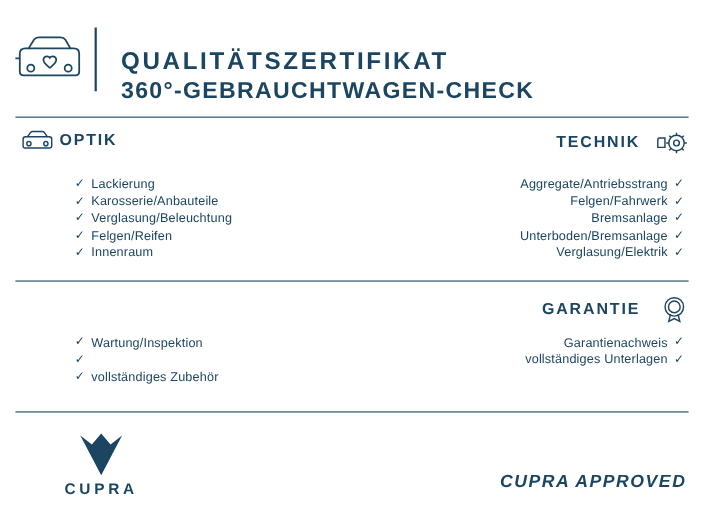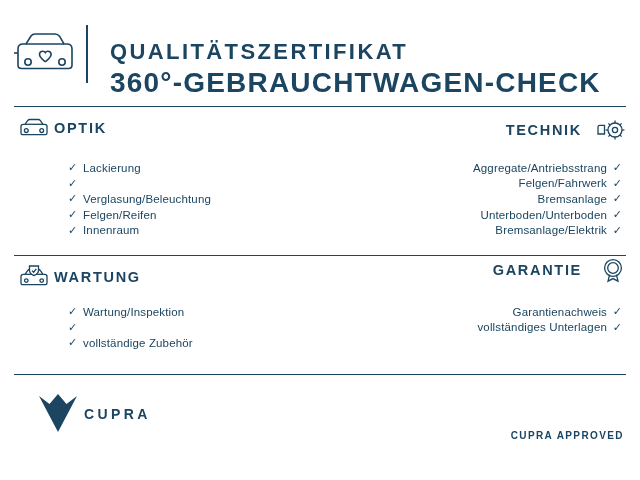--- a/index.html
+++ b/index.html
@@ -44,21 +44,21 @@
   }
   .title-1 {
     color: #1b4560;
     font-size: 22px;
     font-weight: bold;
     letter-spacing: 2.4px;
     line-height: 1.22;
   }
   .title-2 {
     color: #1b4560;
-    font-size: 28px;
+    font-size: 21px;
     font-weight: bold;
     letter-spacing: 1.2px;
     line-height: 1.22;
   }
   
   .rule {
     position: absolute;
     left: 14px;
     width: 612px;
     height: 1px;
@@ -87,21 +87,21 @@
     align-items: center;
     justify-content: center;
   }
   #head-optik   { left: 14px;  top: 118px; }
   #head-optik .sec-icon { width: 40px; }
   #head-wartung { left: 14px;  top: 265px; }
   #head-wartung .sec-icon { width: 40px; }
 
   #head-technik { right: 14px; top: 118px; }
   #head-technik .sec-icon { width: 44px; justify-content: flex-end; }
-  #head-garantie{ right: 14px; top: 257px; }
+  #head-garantie{ right: 14px; top: 268px; }
   #head-garantie .sec-icon { width: 44px; justify-content: flex-end; }
 
   
   .list {
     position: absolute;
     color: #1b4560;
     font-size: 11.5px;
     letter-spacing: 0.15px;
   }
   .list .row {
@@ -128,37 +128,38 @@
   #list-technik  { right: 18px; top: 160px; text-align: right; }
   #list-garantie { right: 18px; top: 304px; text-align: right; }
 
   
   .footer-logo {
     position: absolute;
     left: 32px; top: 392px;
     width: 120px;
     color: #1b4560;
     display: flex;
-    flex-direction: row;
+    flex-direction: column;
     align-items: center;
   }
   .footer-wordmark {
     margin-top: 4px;
     font-size: 14px;
     font-weight: bold;
     letter-spacing: 3.4px;
     color: #1b4560;
   }
   .footer-approved {
     position: absolute;
     right: 16px; top: 430px;
     color: #1b4560;
-    font-size: 10px;
+    font-size: 16px;
     font-weight: bold;
     letter-spacing: 1.4px;
+    font-style: italic;
   }
 </style>
 </head>
 <body>
 
 <div class="page">
 
   <div class="header">
     <div class="header-icon">
       <svg width="62" height="46" viewBox="0 0 62 46" fill="none" stroke="#1b4560" stroke-width="1.6">
@@ -205,52 +206,40 @@
           <path d="M26 12 L28.4 12"></path>
         <path d="M12.4 5.4 L14.1 7.1"></path>
           <path d="M23.9 16.9 L25.6 18.6"></path>
         <path d="M12.4 18.6 L14.1 16.9"></path>
           <path d="M23.9 7.1 L25.6 5.4"></path>
         <path d="M2 16 L2 9 C2 8 2.7 7.4 3.7 7.4 L8.5 7.4 L8.5 16 Z"></path>
       </svg>
     </div>
   </div>
 
-  <div class="sec-head" id="head-wartung">
-    <div class="sec-icon">
-      <svg width="30" height="24" viewBox="0 0 30 24" fill="none" stroke="#1b4560" stroke-width="1.3">
-        <path d="M2 18 L2 11.5 C2 10.2 2.9 9.3 4.2 9.3 L6 9.3 L8.6 5.6 C9.2 4.8 9.9 4.5 10.8 4.5 L19.2 4.5 C20.1 4.5 20.8 4.8 21.4 5.6 L24 9.3 L25.8 9.3 C27.1 9.3 28 10.2 28 11.5 L28 18 C28 19 27.3 19.6 26.4 19.6 L3.6 19.6 C2.7 19.6 2 19 2 18 Z"></path>
-        <path d="M6 9.3 L24 9.3"></path>
-        <circle cx="7.3" cy="15.6" r="1.8"></circle>
-        <circle cx="22.7" cy="15.6" r="1.8"></circle>
-        <path d="M10.5 1 L19.5 1 L19.5 5.6 C19.5 8.6 15 10.6 15 10.6 C15 10.6 10.5 8.6 10.5 5.6 Z" fill="#ffffff"></path>
-        <path d="M13 5.6 L14.6 7.2 L17.3 3.8"></path>
-      </svg>
-    </div>
-    <div class="label">WARTUNG</div>
-  </div>
 
   <div class="sec-head" id="head-garantie">
     <div class="label">GARANTIE</div>
     <div class="sec-icon">
       <svg width="26" height="26" viewBox="0 0 26 26" fill="none" stroke="#1b4560" stroke-width="1.3">
         <circle cx="13" cy="11" r="8.4"></circle>
         <circle cx="13" cy="11" r="5.3"></circle>
         <path d="M9.6 17.6 L8 24.2 L13 21.6 L18 24.2 L16.4 17.6"></path>
       </svg>
     </div>
   </div>
 
   <div class="list left" id="list-optik">
     <div class="row">
       <span class="check">✓</span>
       <span>Lackierung</span>
     </div>
     <div class="row">
       <span class="check">✓</span>
+      <span>Karosserie/Anbauteile</span>
     </div>
     <div class="row">
       <span class="check">✓</span>
       <span>Verglasung/Beleuchtung</span>
     </div>
     <div class="row">
       <span class="check">✓</span>
       <span>Felgen/Reifen</span>
     </div>
     <div class="row">
@@ -266,40 +255,40 @@
     </div>
     <div class="row">
       <span>Felgen/Fahrwerk</span>
       <span class="check">✓</span>
     </div>
     <div class="row">
       <span>Bremsanlage</span>
       <span class="check">✓</span>
     </div>
     <div class="row">
-      <span>Unterboden/Unterboden</span>
-      <span class="check">✓</span>
-    </div>
-    <div class="row">
-      <span>Bremsanlage/Elektrik</span>
+      <span>Unterboden/Bremsanlage</span>
+      <span class="check">✓</span>
+    </div>
+    <div class="row">
+      <span>Verglasung/Elektrik</span>
       <span class="check">✓</span>
     </div>
   </div>
 
   <div class="list left" id="list-wartung">
     <div class="row">
       <span class="check">✓</span>
       <span>Wartung/Inspektion</span>
     </div>
     <div class="row">
       <span class="check">✓</span>
     </div>
     <div class="row">
       <span class="check">✓</span>
-      <span>vollständige Zubehör</span>
+      <span>vollständiges Zubehör</span>
     </div>
   </div>
 
   <div class="list right" id="list-garantie">
     <div class="row">
       <span>Garantienachweis</span>
       <span class="check">✓</span>
     </div>
     <div class="row">
       <span>vollständiges Unterlagen</span>

